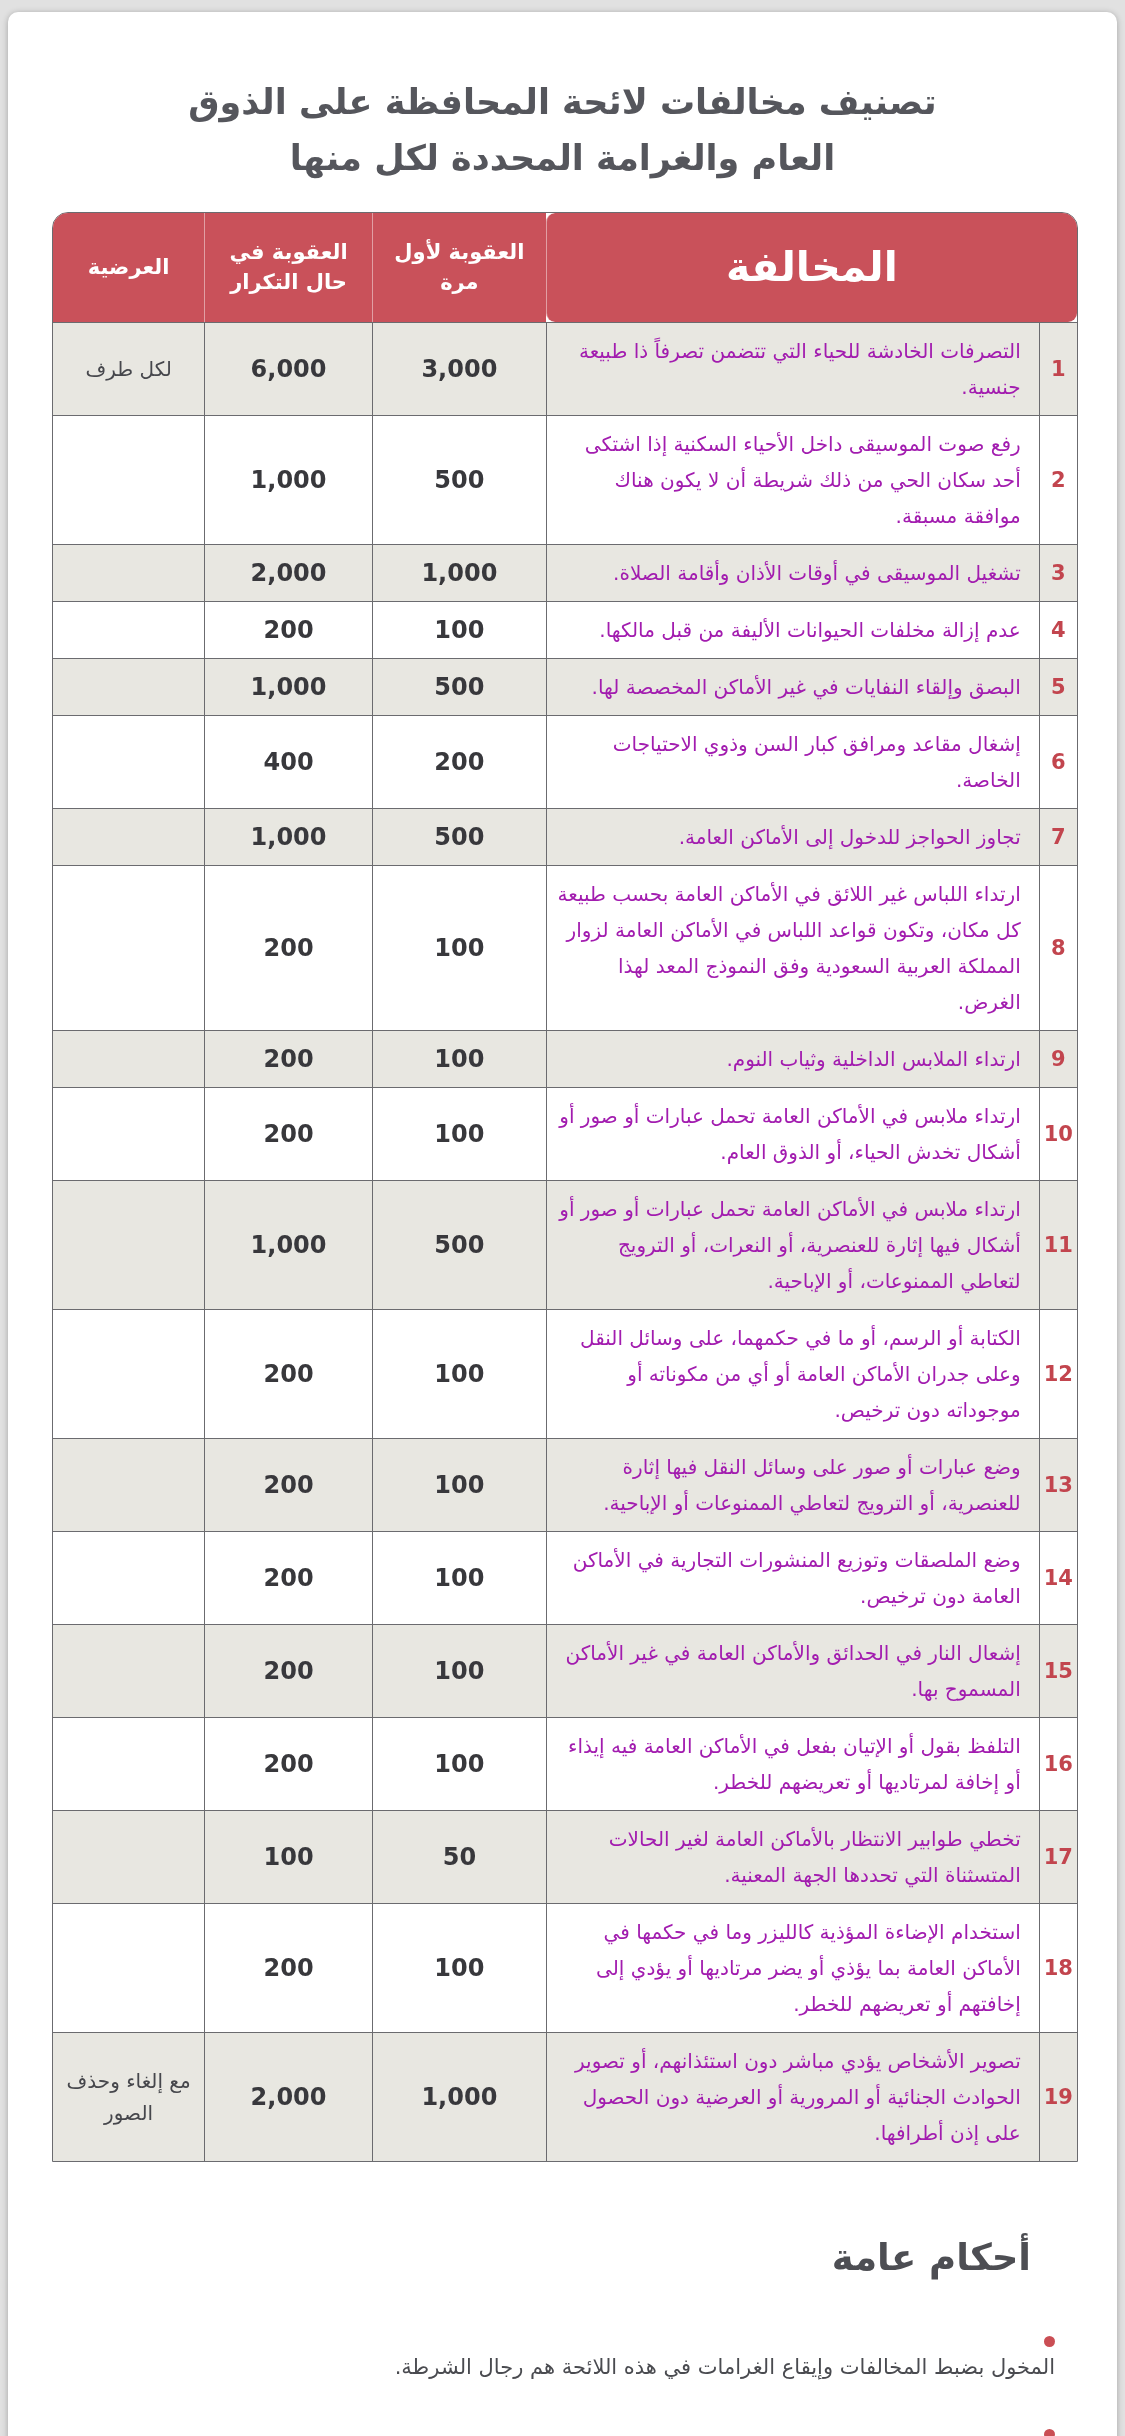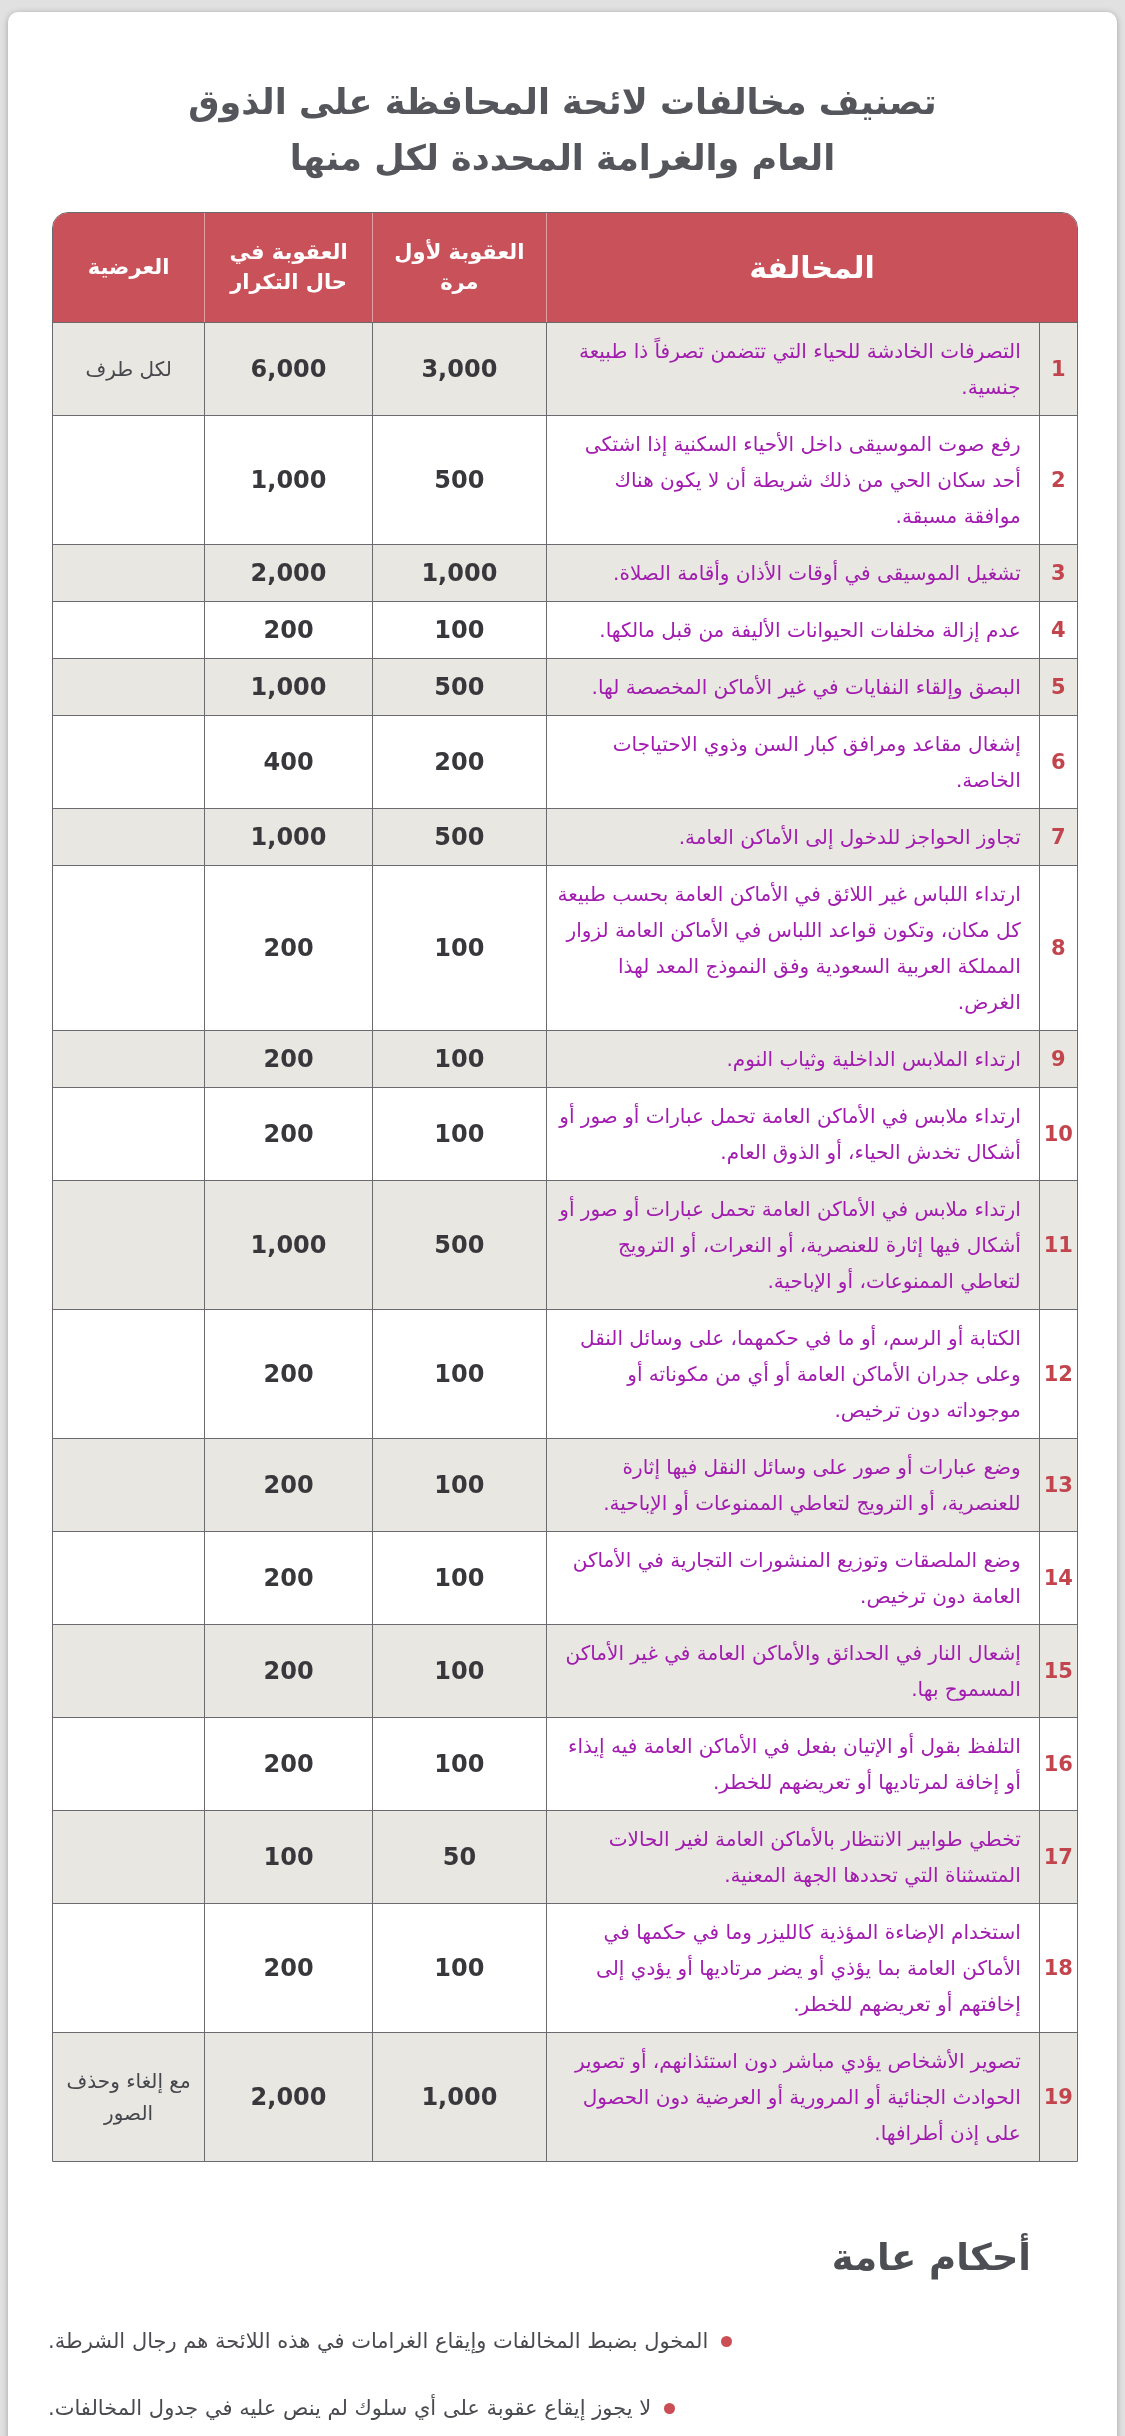--- a/index.html
+++ b/index.html
@@ -50,21 +50,21 @@
     color: #ffffff;
     font-weight: 700;
     vertical-align: middle;
     text-align: center;
     padding: 24px 10px;
     height: 105px;
     border-left: 1px solid rgba(255,255,255,0.45);
     line-height: 1.45;
   }
   thead th:last-child { border-left: none; }
-  thead th.h-violation { font-size: 30px; }
+  thead th.h-violation { font-size: 41px; border-radius: 9px; }
   thead th.h-first, thead th.h-repeat, thead th.h-notes { font-size: 21px; }
   tbody td {
     border-top: 1px solid #6b6b6f;
     border-left: 1px solid #6b6b6f;
     vertical-align: middle;
     padding: 7px 10px;
   }
   tbody td:last-child { border-left: none; }
   tbody tr:nth-child(odd) td { background: #e8e7e1; }
   tbody tr:nth-child(even) td { background: #ffffff; }
@@ -100,24 +100,23 @@
   }
   .general-heading {
     text-align: right;
     font-size: 37px;
     font-weight: 700;
     color: #4d4e53;
     margin: 0 24px 42px 0;
   }
   .bullet-item {
     display: flex;
-    flex-direction: row;
+    flex-direction: column;
     align-items: flex-start;
     margin-bottom: 26px;
-    justify-content: flex-end;
   }
   .bullet-dot {
     flex: 0 0 auto;
     width: 11px; height: 11px;
     border-radius: 50%;
     background: #ca4e54;
     margin-top: 15px;
     margin-left: 13px;
   }
   .bullet-text {

